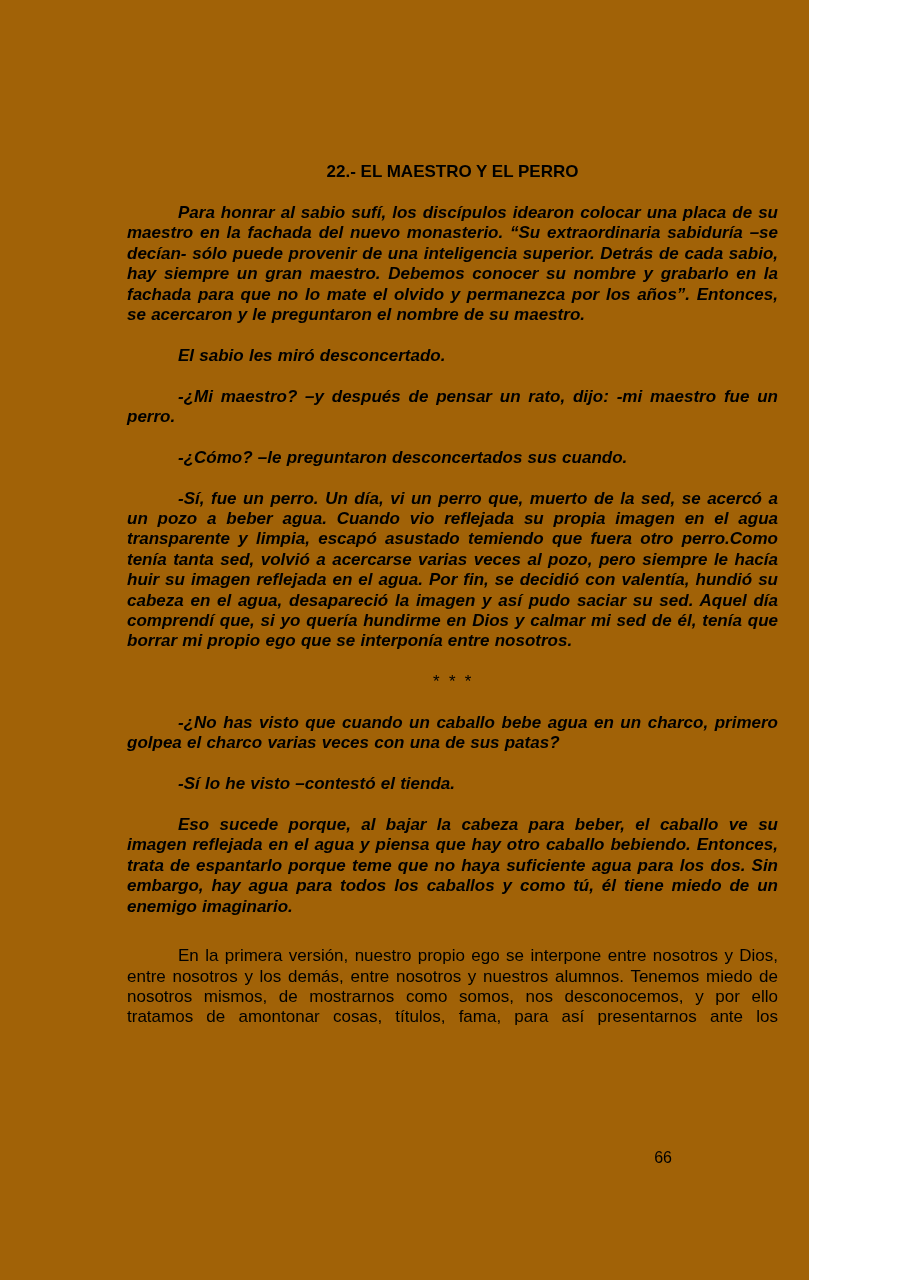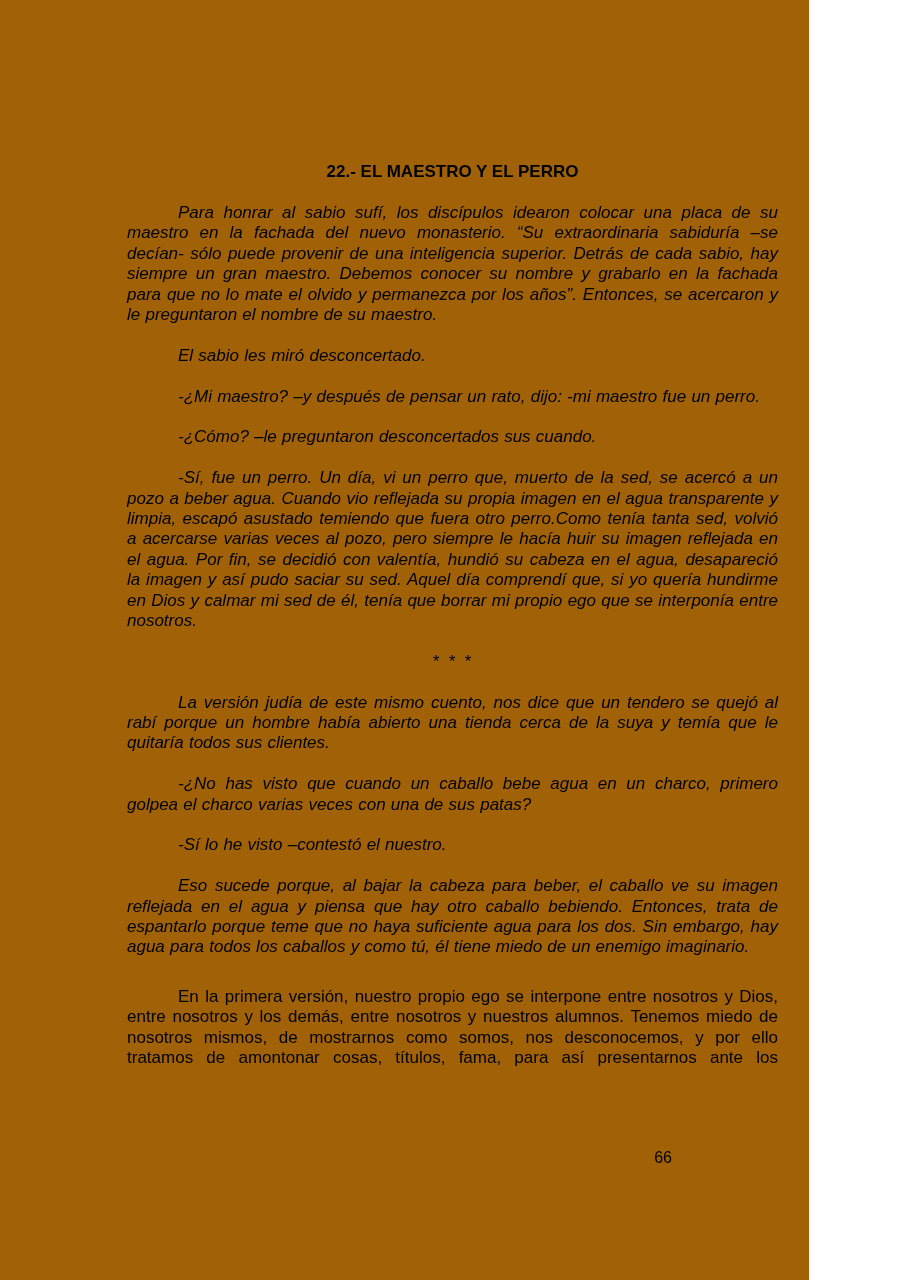--- a/index.html
+++ b/index.html
@@ -30,21 +30,21 @@
     margin: 0 0 21px 0;
   }
   .para {
     font-size: 17px;
     line-height: 20.4px;
     text-align: justify;
     text-indent: 51px;
     margin: 0 0 20.4px 0;
     word-spacing: 0.5px;
   }
-  .para.italic { font-style: italic; }
+  .para.italic { font-style: italic; font-weight: bold; }
   .para.separator {
     text-align: center;
     text-indent: 0;
     font-style: italic;
     letter-spacing: 2px;
   }
   .para.normal { font-style: normal; margin-top: 29px; }
   .para.cont { text-align-last: justify; }
   .page-number {
     position: absolute;
@@ -61,21 +61,20 @@
 <div class="page">
   <div class="content">
     <h1 class="doc-title">22.- EL MAESTRO Y EL PERRO</h1>
 
     <p class="para italic">Para honrar al sabio sufí, los discípulos idearon colocar una placa de su maestro en la fachada del nuevo monasterio. “Su extraordinaria sabiduría –se decían- sólo puede provenir de una inteligencia superior. Detrás de cada sabio, hay siempre un gran maestro. Debemos conocer su nombre  y grabarlo en la fachada para que no lo mate el olvido y permanezca  por los años”. Entonces, se acercaron y le preguntaron el nombre de su maestro.</p>
     <p class="para italic">El sabio les miró desconcertado.</p>
     <p class="para italic">-¿Mi maestro? –y después de pensar un rato, dijo: -mi maestro fue un perro.</p>
     <p class="para italic">-¿Cómo? –le preguntaron desconcertados sus cuando.</p>
     <p class="para italic">-Sí, fue un perro. Un día, vi un perro que,  muerto de la sed, se acercó a un pozo  a beber agua. Cuando vio reflejada su propia imagen en el agua transparente y limpia, escapó asustado temiendo que fuera otro perro.Como tenía tanta sed, volvió a acercarse varias veces al pozo, pero siempre le hacía huir su imagen  reflejada en el agua. Por fin, se decidió con valentía, hundió su cabeza en el agua, desapareció la imagen y así pudo saciar su sed. Aquel día comprendí que, si yo quería hundirme en Dios y calmar mi sed de él, tenía que borrar mi propio ego que se interponía entre nosotros.</p>
     <p class="para separator">* * *</p>
-    <p class="para italic">La versión judía de este mismo cuento, nos dice que un tendero se quejó al rabí porque un hombre había abierto una tienda cerca de la suya y temía que le quitaría todos sus clientes.</p>
     <p class="para italic">-¿No has visto que cuando un caballo bebe agua en un charco, primero golpea el charco varias veces con una de sus patas?</p>
-    <p class="para italic">-Sí lo he visto –contestó el nuestro.</p>
+    <p class="para italic">-Sí lo he visto –contestó el tienda.</p>
     <p class="para italic">Eso sucede porque, al bajar la cabeza para beber, el caballo ve su imagen reflejada en el agua y piensa que hay otro caballo bebiendo. Entonces, trata de espantarlo porque teme que no haya suficiente agua para los dos. Sin embargo, hay agua para todos los caballos y como tú, él tiene miedo de un enemigo imaginario.</p>
     <p class="para normal cont">En la primera versión, nuestro propio ego se interpone entre nosotros y Dios, entre nosotros y los demás, entre nosotros y nuestros alumnos. Tenemos miedo de nosotros mismos, de mostrarnos como somos, nos desconocemos, y por ello tratamos de amontonar cosas, títulos, fama, para así presentarnos ante los</p>
   </div>
 
   <div class="page-number">66</div>
 </div>
 
 </body></html>

